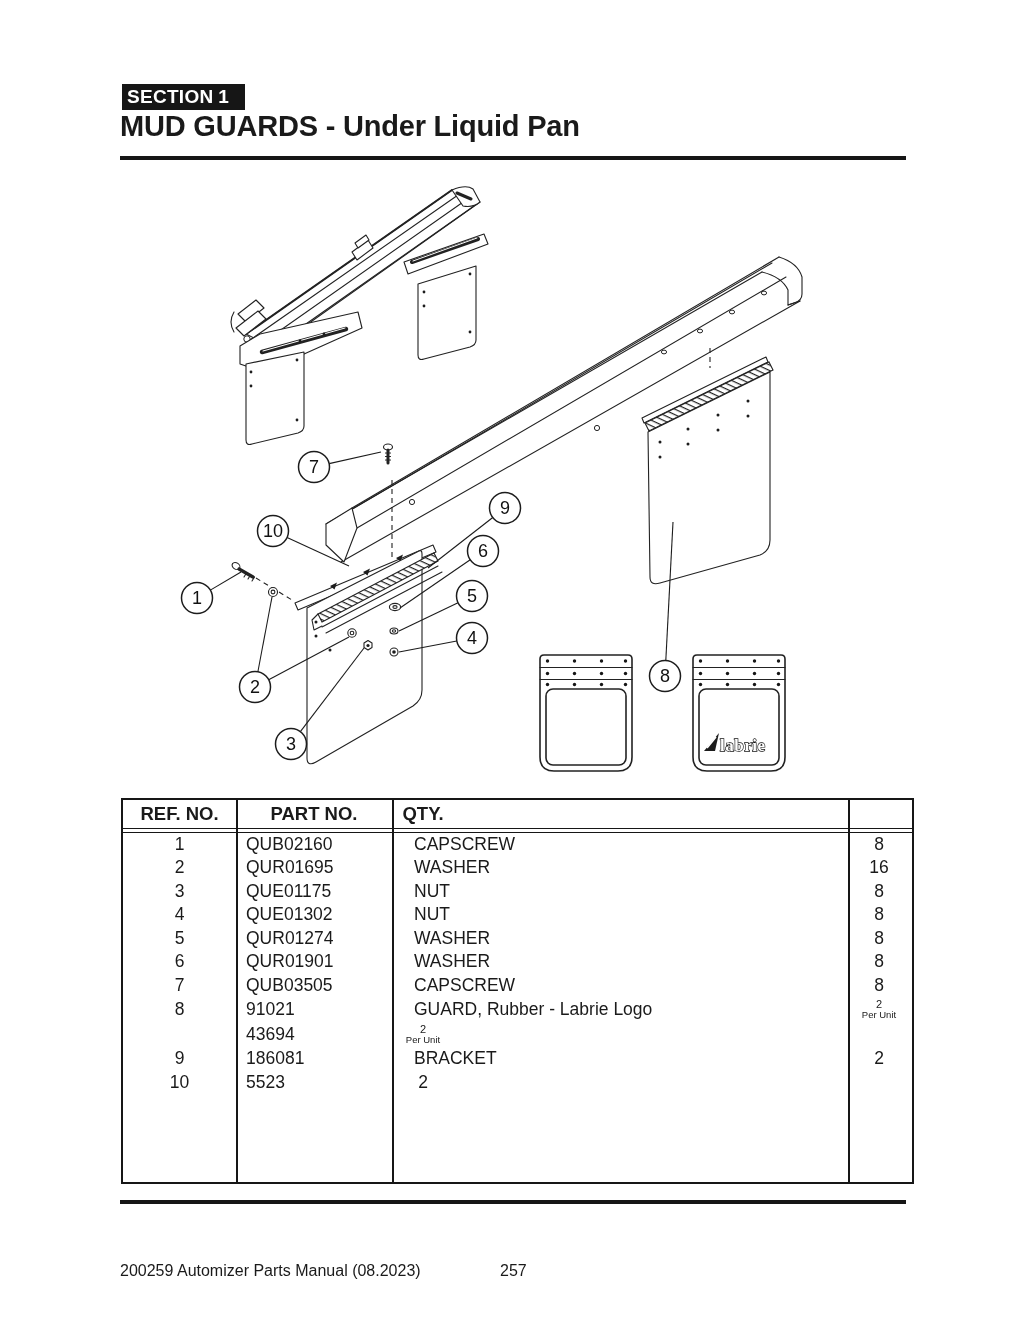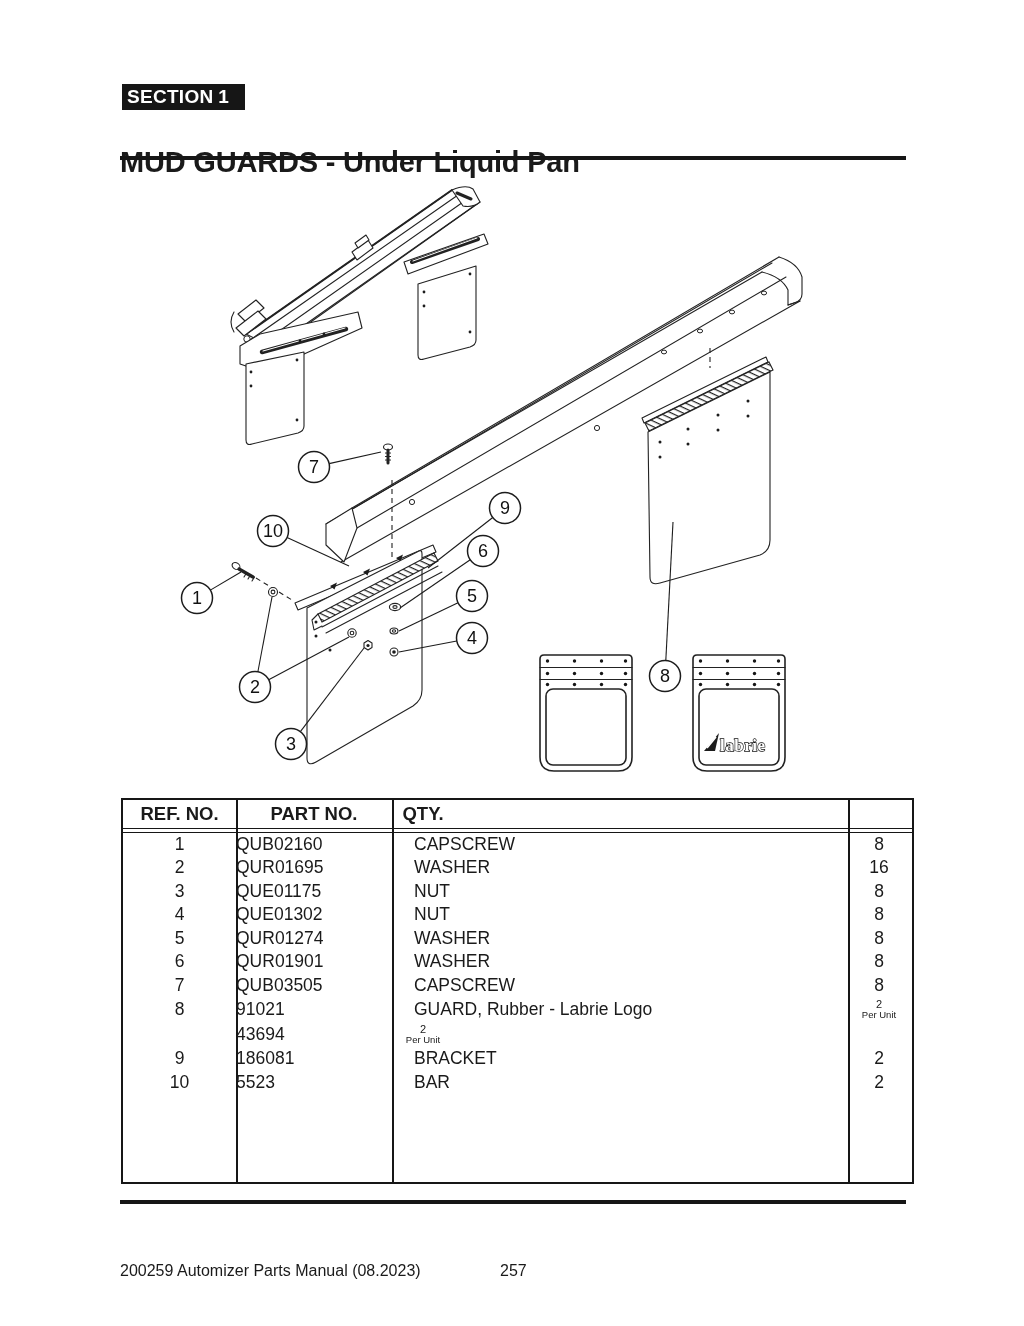--- a/index.html
+++ b/index.html
@@ -3,21 +3,21 @@
 <meta charset="utf-8">
 <style>
   html,body{margin:0;padding:0;background:#fff;}
   body{width:1024px;height:1326px;position:relative;font-family:"Liberation Sans",sans-serif;color:#1a1a1a;overflow:hidden;}
   .abs{position:absolute;}
 
   
   .section-badge{left:122px;top:84px;width:123px;height:26px;background:#161616;color:#fff;
     display:flex;align-items:center;justify-content:space-between;padding:0 16px 0 5px;box-sizing:border-box;
     font-size:19px;font-weight:bold;letter-spacing:.3px;}
-  .page-title{left:120px;top:110px;font-size:29px;font-weight:bold;letter-spacing:-.2px;white-space:nowrap;margin-top:36px;}
+  .page-title{left:120px;top:110px;font-size:29px;font-weight:bold;letter-spacing:-.2px;white-space:nowrap;}
   .rule{left:120px;width:786px;height:4px;background:#161616;}
   .rule-top{top:156px;}
   .rule-bottom{top:1200px;}
 
   
   svg.diagram{left:0;top:0;width:1024px;height:1326px;}
   svg.diagram *{vector-effect:non-scaling-stroke;}
   .ln{stroke:#222;fill:none;stroke-width:1.1;stroke-linejoin:round;stroke-linecap:round;}
   .lnw{stroke:#222;fill:#fff;stroke-width:1.1;stroke-linejoin:round;}
   .dash{stroke:#222;fill:none;stroke-width:1.1;stroke-dasharray:5 4;}
@@ -29,21 +29,21 @@
   #guard-dots circle{fill:#161616;}
   .logo-text{font-family:"Liberation Serif",serif;font-weight:bold;font-size:17px;fill:#fff;stroke:#111;stroke-width:1.3px;paint-order:stroke;letter-spacing:.5px;}
 
   
   .parts-table{left:114px;top:798px;width:793px;height:386px;border:2px solid #161616;box-sizing:border-box;background:#fff;margin-left:7px;}
   .vline{position:absolute;top:0;bottom:0;width:1.5px;background:#161616;}
   .thead{display:flex;height:28px;align-items:center;font-weight:bold;font-size:18.5px;border-bottom:1.5px solid #161616;}
   .dline{height:2.5px;border-bottom:1.5px solid #161616;}
   .cell{box-sizing:border-box;}
   .c-ref{width:113px;text-align:center;}
-  .c-part{width:156px;}
+  .c-part{width:156px;padding-left:10px;}
   .c-desc{width:456px;padding-left:22px;}
   .c-qty{width:62px;text-align:center;}
   .thead .c-part,.thead .c-desc{text-align:center;padding-left:0;}
   .t-row{display:flex;height:23.5px;align-items:center;font-size:17.5px;}
   .t-row.tall{height:25px;}
   .q-top{font-size:11px;line-height:11px;}
   .q-sub{font-size:9.5px;line-height:10px;}
 
   
   .footer-text{top:1262px;font-size:16px;white-space:nowrap;}
@@ -353,21 +353,20 @@
       </div>
       <div class="t-row">
         <div class="cell c-ref">9</div>
         <div class="cell c-part">186081</div>
         <div class="cell c-desc">BRACKET</div>
         <div class="cell c-qty">2</div>
       </div>
       <div class="t-row">
         <div class="cell c-ref">10</div>
         <div class="cell c-part">5523</div>
-        <div class="cell c-desc">BAR</div>
         <div class="cell c-qty">2</div>
       </div>
     </div>
 </div>
 
 <div class="abs rule rule-bottom"></div>
 <div class="abs footer-text footer-left">200259 Automizer Parts Manual (08.2023)</div>
 <div class="abs footer-text footer-page">257</div>
 
 </body></html>

